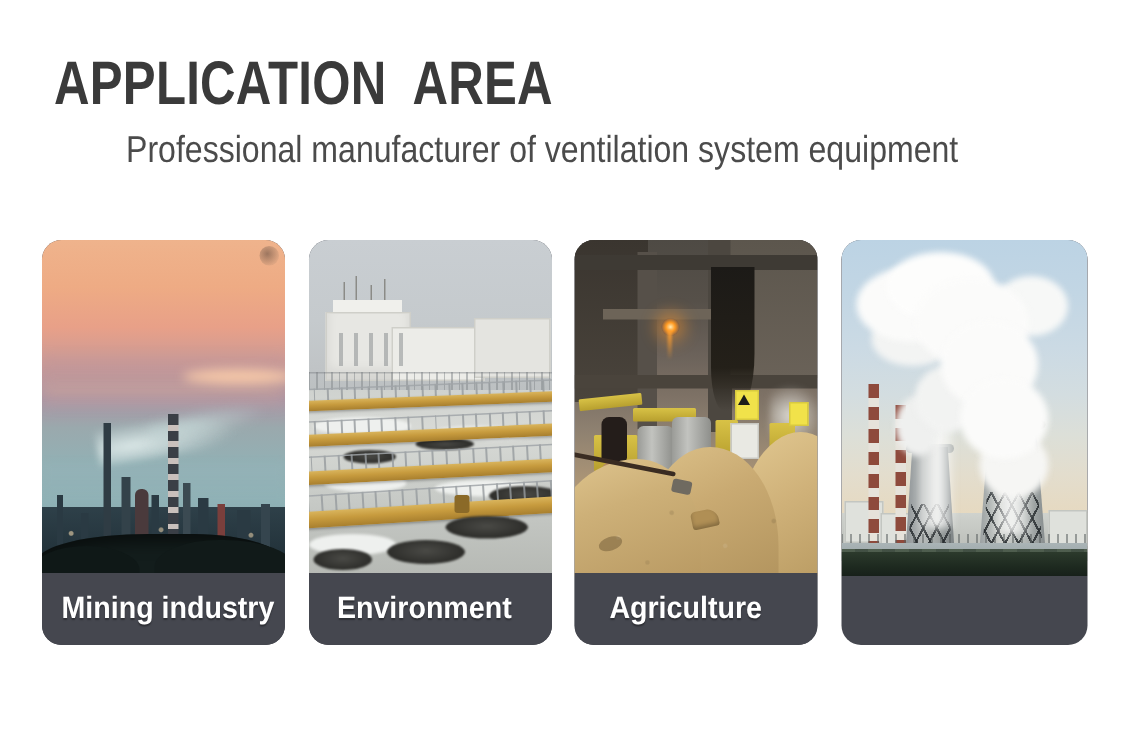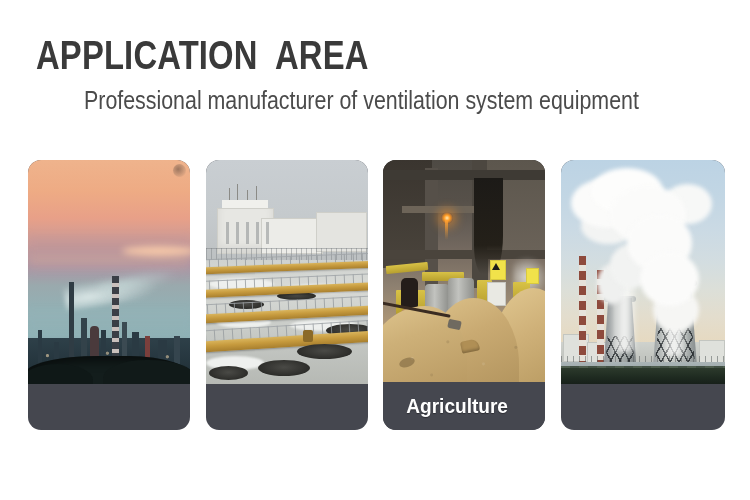--- a/index.html
+++ b/index.html
@@ -315,20 +315,23 @@
           <div class="twr t9"></div>
         <div class="twr t10"></div>
         <div class="stackA"></div>
         <div class="stackB"></div>
         <div class="lights1"></div>
         <div class="trees1"></div>
         <div class="trees1b"></div>
         <div class="trees1c"></div>
         <div class="wmark"></div>
       </div>
+      <div class="label">
+        <span>Mining industry</span>
+      </div>
     </div>
 
     <div class="card c1">
       <div class="photo">
         <div class="sky2"></div>
         <div class="ant a1"></div>
           <div class="ant a2"></div>
           <div class="ant a3"></div>
           <div class="ant a4"></div>
         <div class="b1top"></div>
@@ -351,20 +354,23 @@
           <div class="walk w2"></div>
         <div class="railg rg3"></div>
           <div class="walk w3"></div>
         <div class="sludge sl2"></div>
         <div class="railg rg4"></div>
           <div class="walk w4"></div>
         <div class="valve"></div>
         <div class="sludge sl1"></div>
           <div class="sludge sl3"></div>
           <div class="sludge sl4"></div>
+      </div>
+      <div class="label">
+        <span>Environment</span>
       </div>
     </div>
 
     <div class="card c2">
       <div class="photo">
         <div class="bg3"></div>
         <div class="mach m1"></div>
           <div class="mach m2"></div>
         <div class="mach m3"></div>
           <div class="mach m4"></div>

